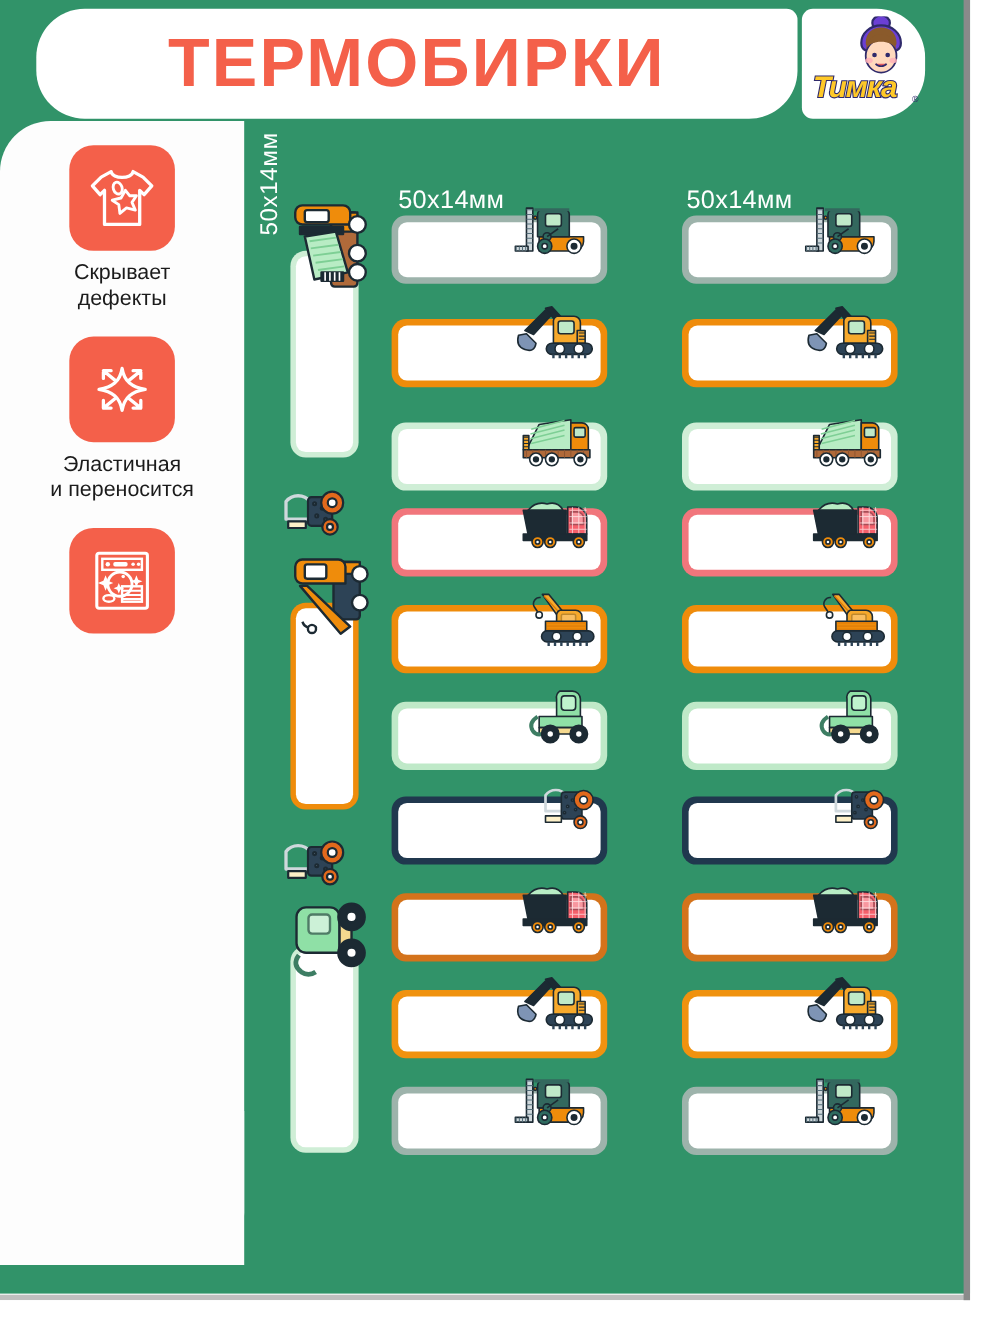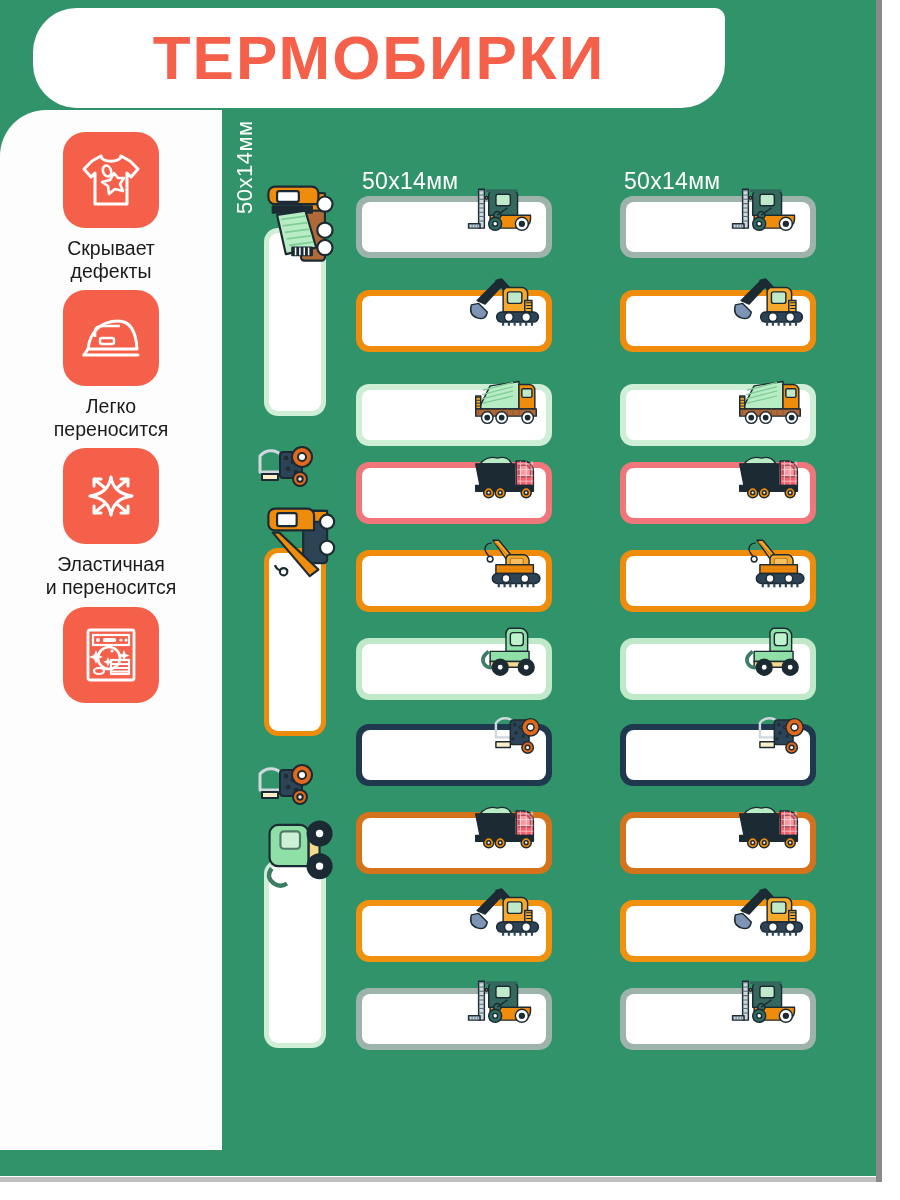--- a/index.html
+++ b/index.html
@@ -68,21 +68,21 @@
     background:#fdfdfd;
     border-radius:46px 0 0 0;
   }
   .side-panel-round{
     position:absolute;left:0;top:1010px;width:222px;height:140px;
     background:#fdfdfd;border-radius:0 0 48px 0;
   }
   .features{
     position:absolute;left:0;top:110px;width:222px;height:1040px;
     display:flex;flex-direction:column;align-items:center;
-    padding-top:22px;box-sizing:border-box;gap:0;
+    padding-top:22px;box-sizing:border-box;gap:16px;
   }
   .feature{
     width:210px;display:flex;flex-direction:column;align-items:center;
     margin-bottom:8px;
   }
   .feature-tile{
     width:96px;height:96px;border-radius:22px;background:#f4604a;
     display:flex;align-items:center;justify-content:center;
     margin-bottom:9px;
   }
@@ -137,53 +137,58 @@
 
   <div class="green-bg"></div>
   <div class="edge-shadow-bottom"></div>
   <div class="edge-shadow-right"></div>
   <div class="edge-white-right"></div>
   <div class="edge-white-bottom"></div>
 
   <div class="header">
     <div class="header-plate">
       <div class="header-title">ТЕРМОБИРКИ</div>
+    </div>
+    <div class="logo-plate">
+      <div class="logo-wrap">
+        <svg class="logo-face" viewBox="0 0 52 56">
+          <ellipse cx="26" cy="6" rx="8" ry="7" fill="#6b3fd4" stroke="#2f2a6b" stroke-width="2"></ellipse>
+          <path d="M8 24a18 16 0 0 1 36 0c0 6-4 9-18 9S8 30 8 24z" fill="#6b3fd4" stroke="#2f2a6b" stroke-width="2"></path>
+          <path d="M12 24c0-9 6-14 14-14s14 5 14 14c0 2-1 3-3 3H15c-2 0-3-1-3-3z" fill="#8a5a2b"></path>
+          <ellipse cx="26" cy="36" rx="14" ry="15" fill="#ffd9bd" stroke="#2f2a6b" stroke-width="1.6"></ellipse>
+          <path d="M12 30c2-10 8-14 14-14s12 4 14 14c-3-5-8-7-14-7s-11 2-14 7z" fill="#8a5a2b"></path>
+          <circle cx="20" cy="35" r="2.1" fill="#2f2a6b"></circle>
+          <circle cx="32" cy="35" r="2.1" fill="#2f2a6b"></circle>
+          <ellipse cx="15" cy="40" rx="3.4" ry="2.4" fill="#ffb0b8" opacity=".85"></ellipse>
+          <ellipse cx="37" cy="40" rx="3.4" ry="2.4" fill="#ffb0b8" opacity=".85"></ellipse>
+          <path d="M21 43c2 3 8 3 10 0" fill="#e2595e" stroke="#2f2a6b" stroke-width="1.4"></path>
+        </svg>
+        <div class="logo-word">Тимка</div>
+        <div class="logo-reg">®</div>
+      </div>
     </div>
   </div>
 
   <div class="side-panel"></div>
   <div class="side-panel-round"></div>
 
   <div class="features">
 
     <div class="feature">
       <div class="feature-tile">
         <svg width="62" height="58" viewBox="0 0 62 58">
           <path d="M21 5 L12 10 L4 18 L11 26 L15 22 L15 53 L47 53 L47 22 L51 26 L58 18 L50 10 L41 5 C40 12 22 12 21 5Z" fill="none" stroke="#fff" stroke-width="3" stroke-linejoin="round"></path>
           <ellipse cx="27" cy="20" rx="4" ry="5.5" fill="none" stroke="#fff" stroke-width="2.6" transform="rotate(-18 27 20)"></ellipse>
           <path d="M34 22 L38 27 L44 27 L40 33 L43 40 L35 38 L29 43 L28 35 L22 31 L30 29 Z" fill="none" stroke="#fff" stroke-width="2.6" stroke-linejoin="round"></path>
         </svg>
       </div>
       <div class="feature-label"><span style="white-space:pre-line">Скрывает
 дефекты</span></div>
     </div>
 
-    <div class="feature">
-      <div class="feature-tile">
-        <svg width="62" height="58" viewBox="0 0 62 58">
-          <path d="M8 40 C10 22 22 12 38 12 C50 12 56 22 57 40 Z" fill="none" stroke="#fff" stroke-width="3" stroke-linejoin="round"></path>
-          <path d="M15 28 L15 22 C15 19 18 17 22 17 L40 17" fill="none" stroke="#fff" stroke-width="2.6"></path>
-          <rect x="20" y="29" width="14" height="6" rx="2" fill="none" stroke="#fff" stroke-width="2.4"></rect>
-          <path d="M4 46 L58 46" stroke="#fff" stroke-width="3" stroke-linecap="round"></path>
-          <path d="M8 40 L4 46" stroke="#fff" stroke-width="3" stroke-linecap="round"></path>
-        </svg>
-      </div>
-      <div class="feature-label"><span style="white-space:pre-line">Легко
-переносится</span></div>
-    </div>
 
     <div class="feature">
       <div class="feature-tile">
         <svg width="62" height="58" viewBox="0 0 62 58">
           <path d="M31 10 C33 22 40 27 52 29 C40 31 33 36 31 48 C29 36 22 31 10 29 C22 27 29 22 31 10Z" fill="none" stroke="#fff" stroke-width="3" stroke-linejoin="round"></path>
           <path d="M14 12 L25 21 M14 12 L14 19 M14 12 L21 12" fill="none" stroke="#fff" stroke-width="3" stroke-linecap="round"></path>
           <path d="M48 12 L37 21 M48 12 L48 19 M48 12 L41 12" fill="none" stroke="#fff" stroke-width="3" stroke-linecap="round"></path>
           <path d="M14 46 L25 37 M14 46 L14 39 M14 46 L21 46" fill="none" stroke="#fff" stroke-width="3" stroke-linecap="round"></path>
           <path d="M48 46 L37 37 M48 46 L48 39 M48 46 L41 46" fill="none" stroke="#fff" stroke-width="3" stroke-linecap="round"></path>
         </svg>

